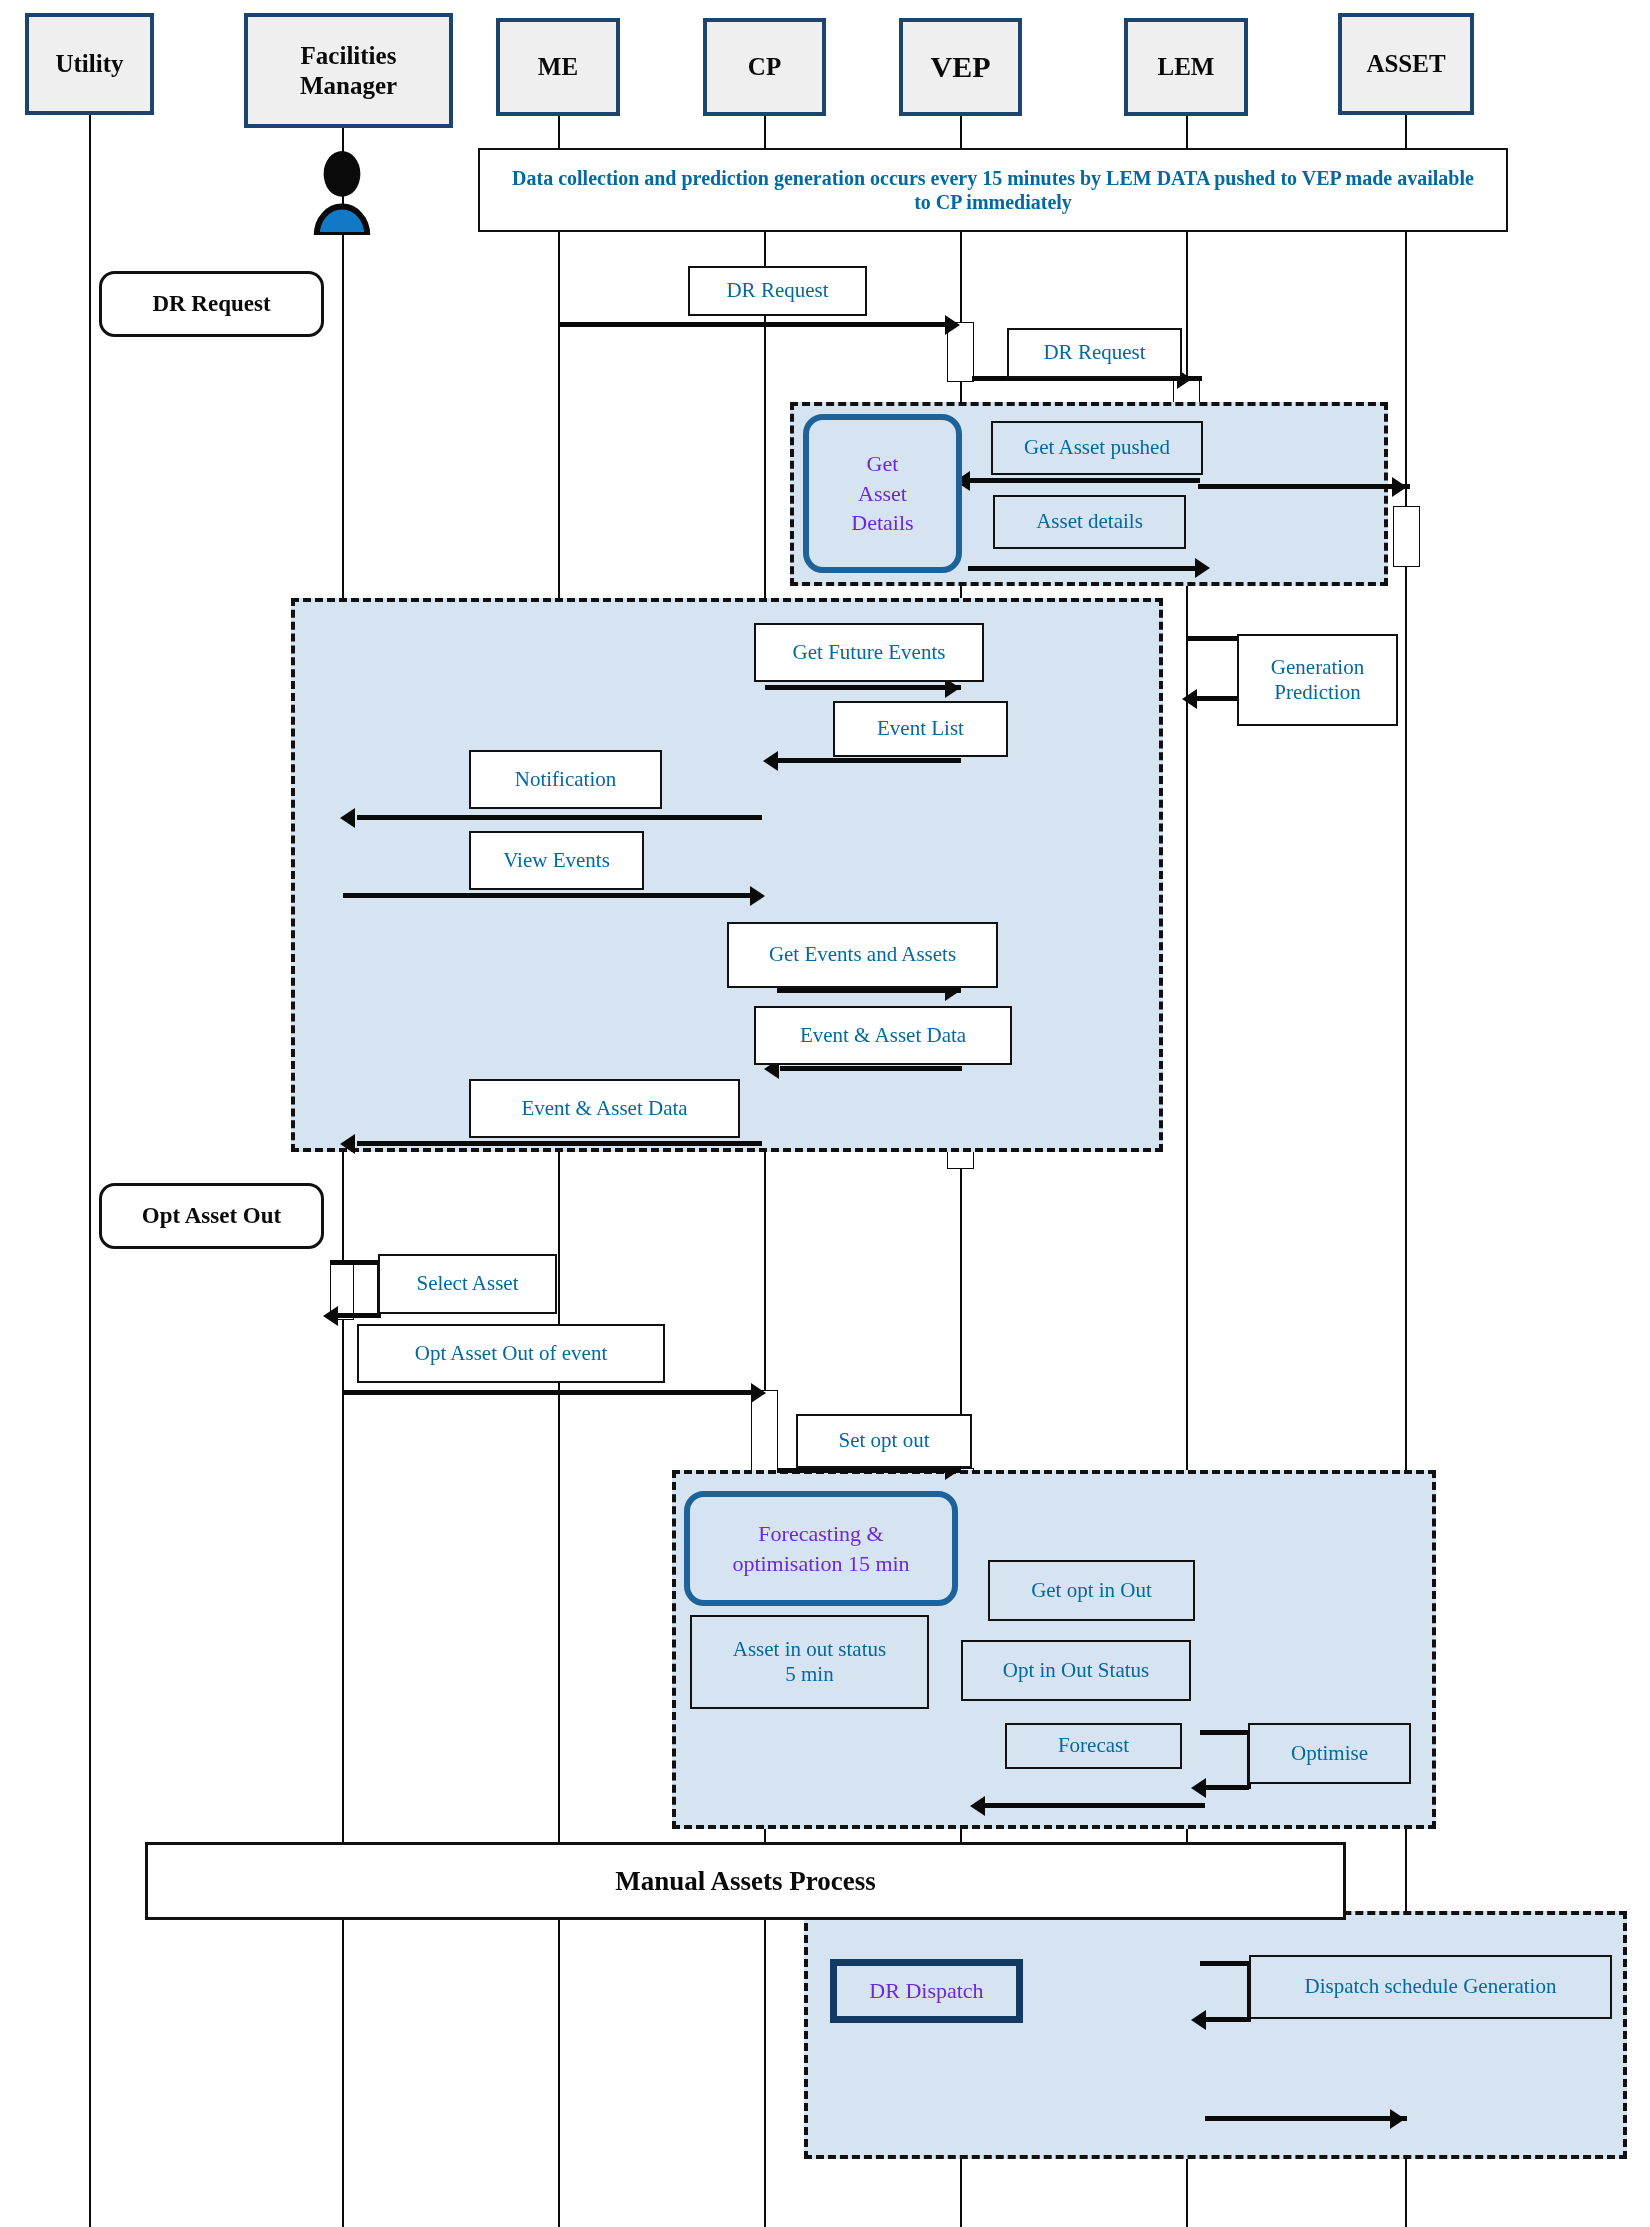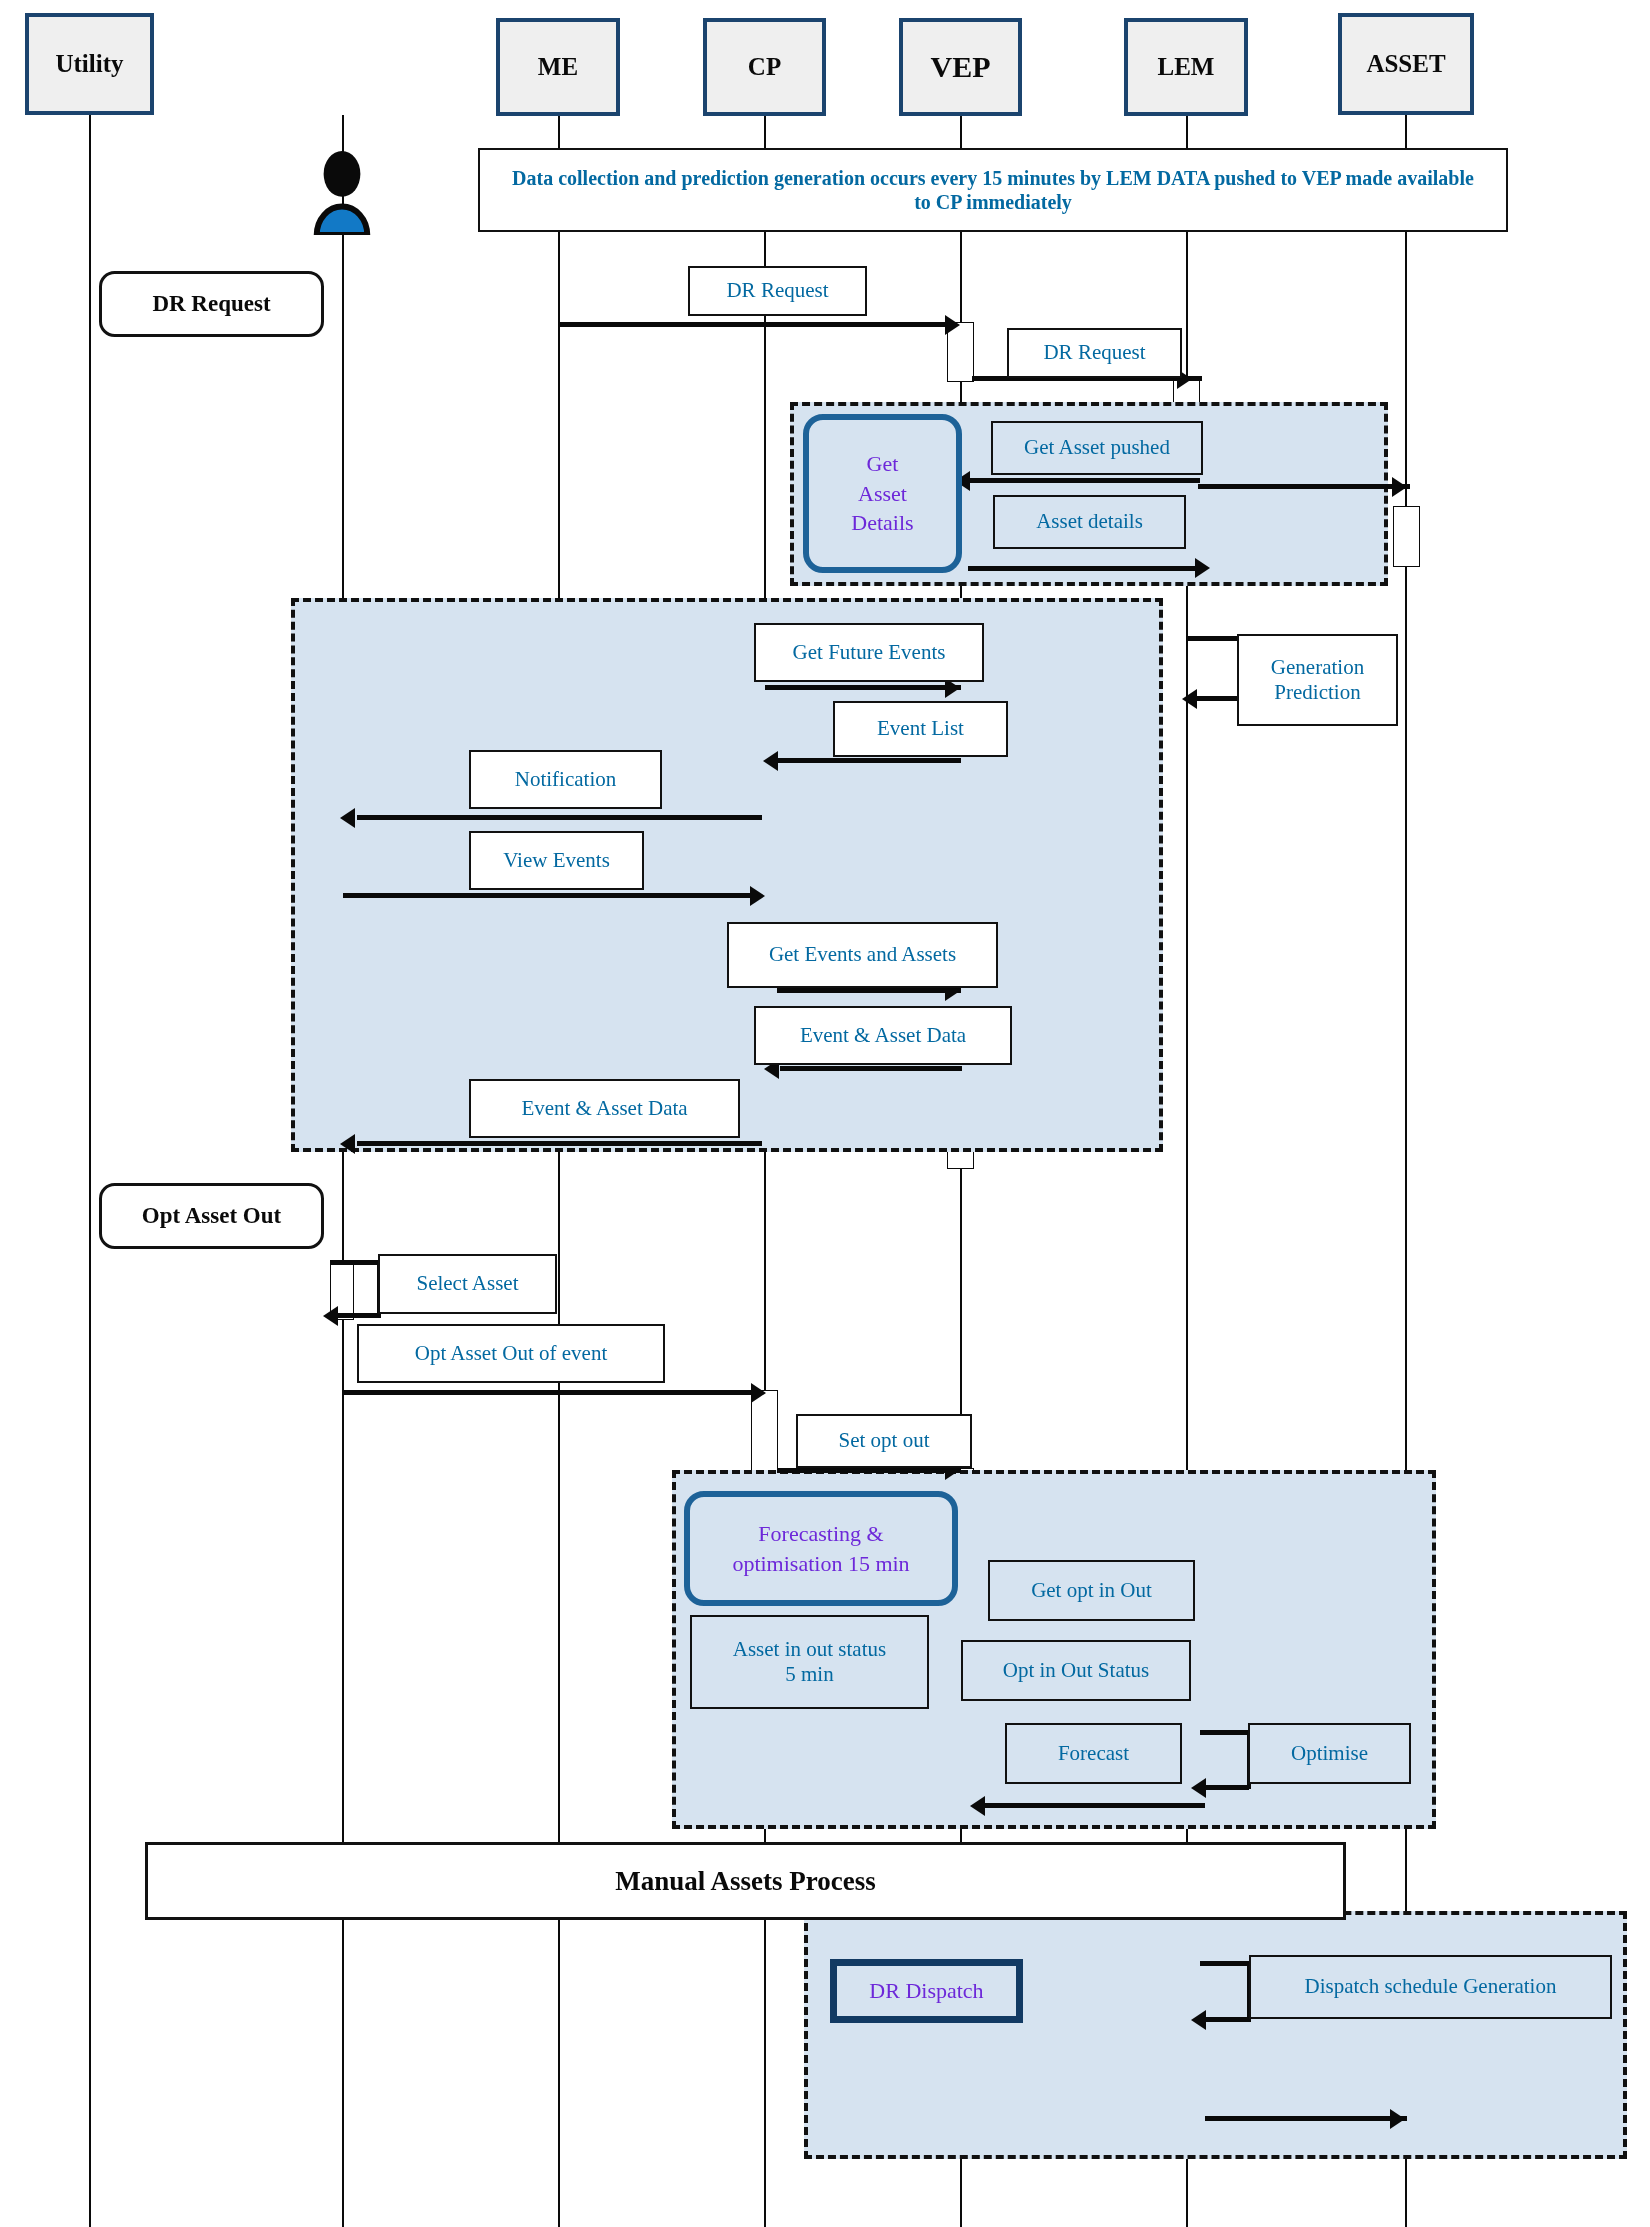--- a/index.html
+++ b/index.html
@@ -67,20 +67,23 @@
   <div class="lifeline" style="left:1405px;top:115px;height:2112px;"></div>
 
   <div class="frag" style="left:790px;top:402px;width:598px;height:184px;"></div>
   <div class="frag" style="left:291px;top:598px;width:872px;height:554px;"></div>
   <div class="frag" style="left:672px;top:1470px;width:764px;height:359px;"></div>
   <div class="frag" style="left:804px;top:1911px;width:823px;height:248px;"></div>
 
   <div class="phead" style="left:25px;top:13px;width:129px;height:102px;font-size:25px;">
     <span>Utility</span>
   </div>
+  <div class="phead" style="left:244px;top:13px;width:209px;height:115px;font-size:25px;">
+    <span>Facilities Manager</span>
+  </div>
   <div class="phead" style="left:496px;top:17.5px;width:124px;height:98px;font-size:25px;">
     <span>ME</span>
   </div>
   <div class="phead" style="left:703px;top:17.5px;width:123px;height:98px;font-size:25px;">
     <span>CP</span>
   </div>
   <div class="phead" style="left:899px;top:17.5px;width:123px;height:98px;font-size:30px;">
     <span>VEP</span>
   </div>
   <div class="phead" style="left:1124px;top:17.5px;width:124px;height:98px;font-size:25px;">
@@ -245,21 +248,21 @@
   </div>
 
   <div class="msgbox shaded" style="left:1248px;top:1723px;width:163px;height:61px;font-size:21px;">
     <span>Optimise</span>
   </div>
   <div class="arrowline" style="left:1200px;top:1730px;width:51px;"></div>
   <div class="vline" style="left:1247px;top:1730px;height:59px;"></div>
   <div class="arrowline" style="left:1205px;top:1785px;width:44px;"></div>
   <div class="ahead l" style="left:1191px;top:1778px;"></div>
 
-  <div class="msgbox shaded" style="left:1005px;top:1723px;width:177px;height:61px;font-size:21px;">
+  <div class="msgbox shaded" style="left:1005px;top:1723px;width:177px;height:46px;font-size:21px;">
     <span>Forecast</span>
   </div>
   <div class="arrowline" style="left:984px;top:1803px;width:221px;"></div>
   <div class="ahead l" style="left:970px;top:1796px;"></div>
 
   <div class="banner" style="left:145px;top:1842px;width:1201px;height:78px;font-size:27px;">
     <span>Manual Assets Process</span>
   </div>
 
   <div class="bluebox sq" style="left:830px;top:1959px;width:193px;height:64px;font-size:22px;">

